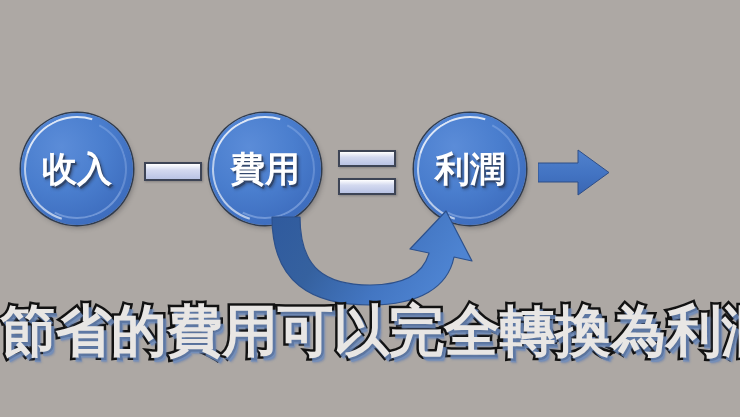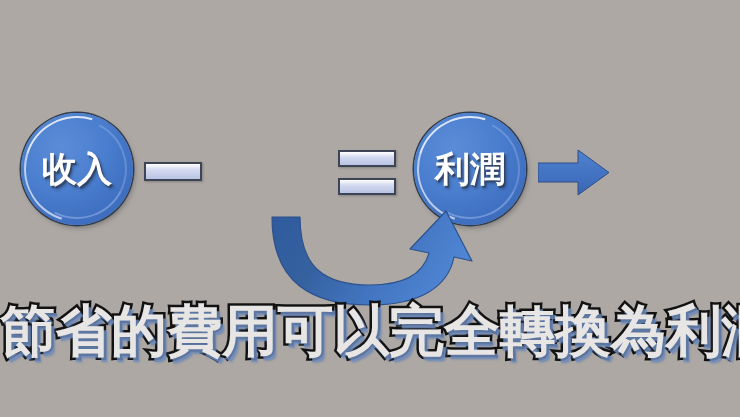--- a/index.html
+++ b/index.html
@@ -132,20 +132,23 @@
 <body>
 
 <div id="stage">
 
   <div class="node" id="node-income">
     <span class="node-label">收入</span>
   </div>
 
   <div class="op-bar" id="op-minus"></div>
 
+  <div class="node" id="node-expense">
+    <span class="node-label">費用</span>
+  </div>
 
   <div id="op-equals">
     <div class="op-bar eq-top"></div>
     <div class="op-bar eq-bottom"></div>
   </div>
 
   <div class="node" id="node-profit">
     <span class="node-label">利潤</span>
   </div>
 

